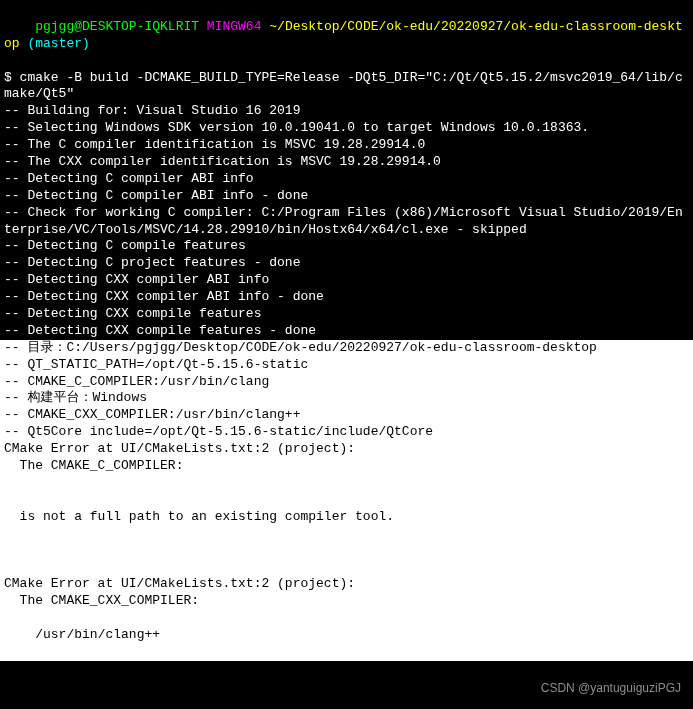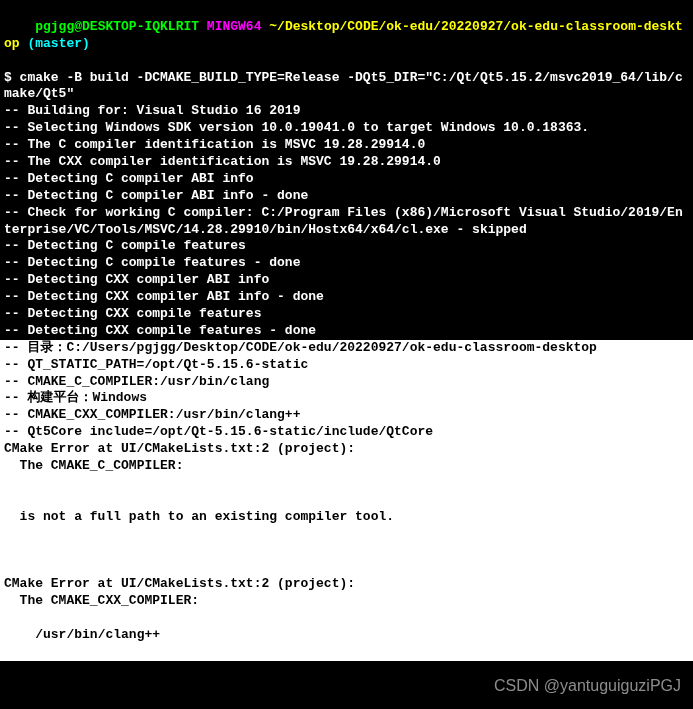--- a/index.html
+++ b/index.html
@@ -16,61 +16,60 @@
       height: 709px;
       overflow: hidden;
       position: relative;
     }
     .terminal {
       padding: 2px 4px;
     }
     .line {
       white-space: pre-wrap;
       word-break: break-all;
-      font-weight: bold;
     }
     .green { color: #00ff00; }
     .magenta { color: #ff00ff; }
     .yellow { color: #ffff00; }
     .cyan { color: #00ffff; }
     .white { color: #ffffff; }
     .error-block {
       background: #ffffff;
       color: #000000;
       padding: 0 4px;
       margin-left: -4px;
       margin-right: -4px;
     }
     .watermark {
       position: absolute;
       bottom: 12px;
       right: 12px;
       color: #b0b0b0;
       font-family: Arial, sans-serif;
-      font-size: 16px;
+      font-size: 12px;
       opacity: 0.8;
     }
   </style>
 </head>
 <body>
 
 <div class="terminal">
   <div class="line">
     <span class="green">pgjgg@DESKTOP-IQKLRIT</span><span class="magenta"> </span><span class="magenta">MINGW64</span><span class="white"> </span><span class="yellow">~/Desktop/CODE/ok-edu/20220927/ok-edu-classroom-desktop</span><span class="cyan"> </span><span class="cyan">(master)</span>
   </div>
   <div class="line white">$ cmake -B build -DCMAKE_BUILD_TYPE=Release -DQt5_DIR="C:/Qt/Qt5.15.2/msvc2019_64/lib/cmake/Qt5"</div>
   <div class="line white">-- Building for: Visual Studio 16 2019</div>
   <div class="line white">-- Selecting Windows SDK version 10.0.19041.0 to target Windows 10.0.18363.</div>
   <div class="line white">-- The C compiler identification is MSVC 19.28.29914.0</div>
   <div class="line white">-- The CXX compiler identification is MSVC 19.28.29914.0</div>
   <div class="line white">-- Detecting C compiler ABI info</div>
   <div class="line white">-- Detecting C compiler ABI info - done</div>
   <div class="line white">-- Check for working C compiler: C:/Program Files (x86)/Microsoft Visual Studio/2019/Enterprise/VC/Tools/MSVC/14.28.29910/bin/Hostx64/x64/cl.exe - skipped</div>
   <div class="line white">-- Detecting C compile features</div>
-  <div class="line white">-- Detecting C compile features - done</div>
+  <div class="line white">-- Detecting C project features - done</div>
   <div class="line white">-- Detecting CXX compiler ABI info</div>
   <div class="line white">-- Detecting CXX compiler ABI info - done</div>
   <div class="line white">-- Detecting CXX compile features</div>
   <div class="line white">-- Detecting CXX compile features - done</div>
 
   <div class="error-block">
     <div class="line">-- 目录：C:/Users/pgjgg/Desktop/CODE/ok-edu/20220927/ok-edu-classroom-desktop</div>
     <div class="line">-- QT_STATIC_PATH=/opt/Qt-5.15.6-static</div>
     <div class="line">-- CMAKE_C_COMPILER:/usr/bin/clang</div>
     <div class="line">-- 构建平台：Windows</div>

